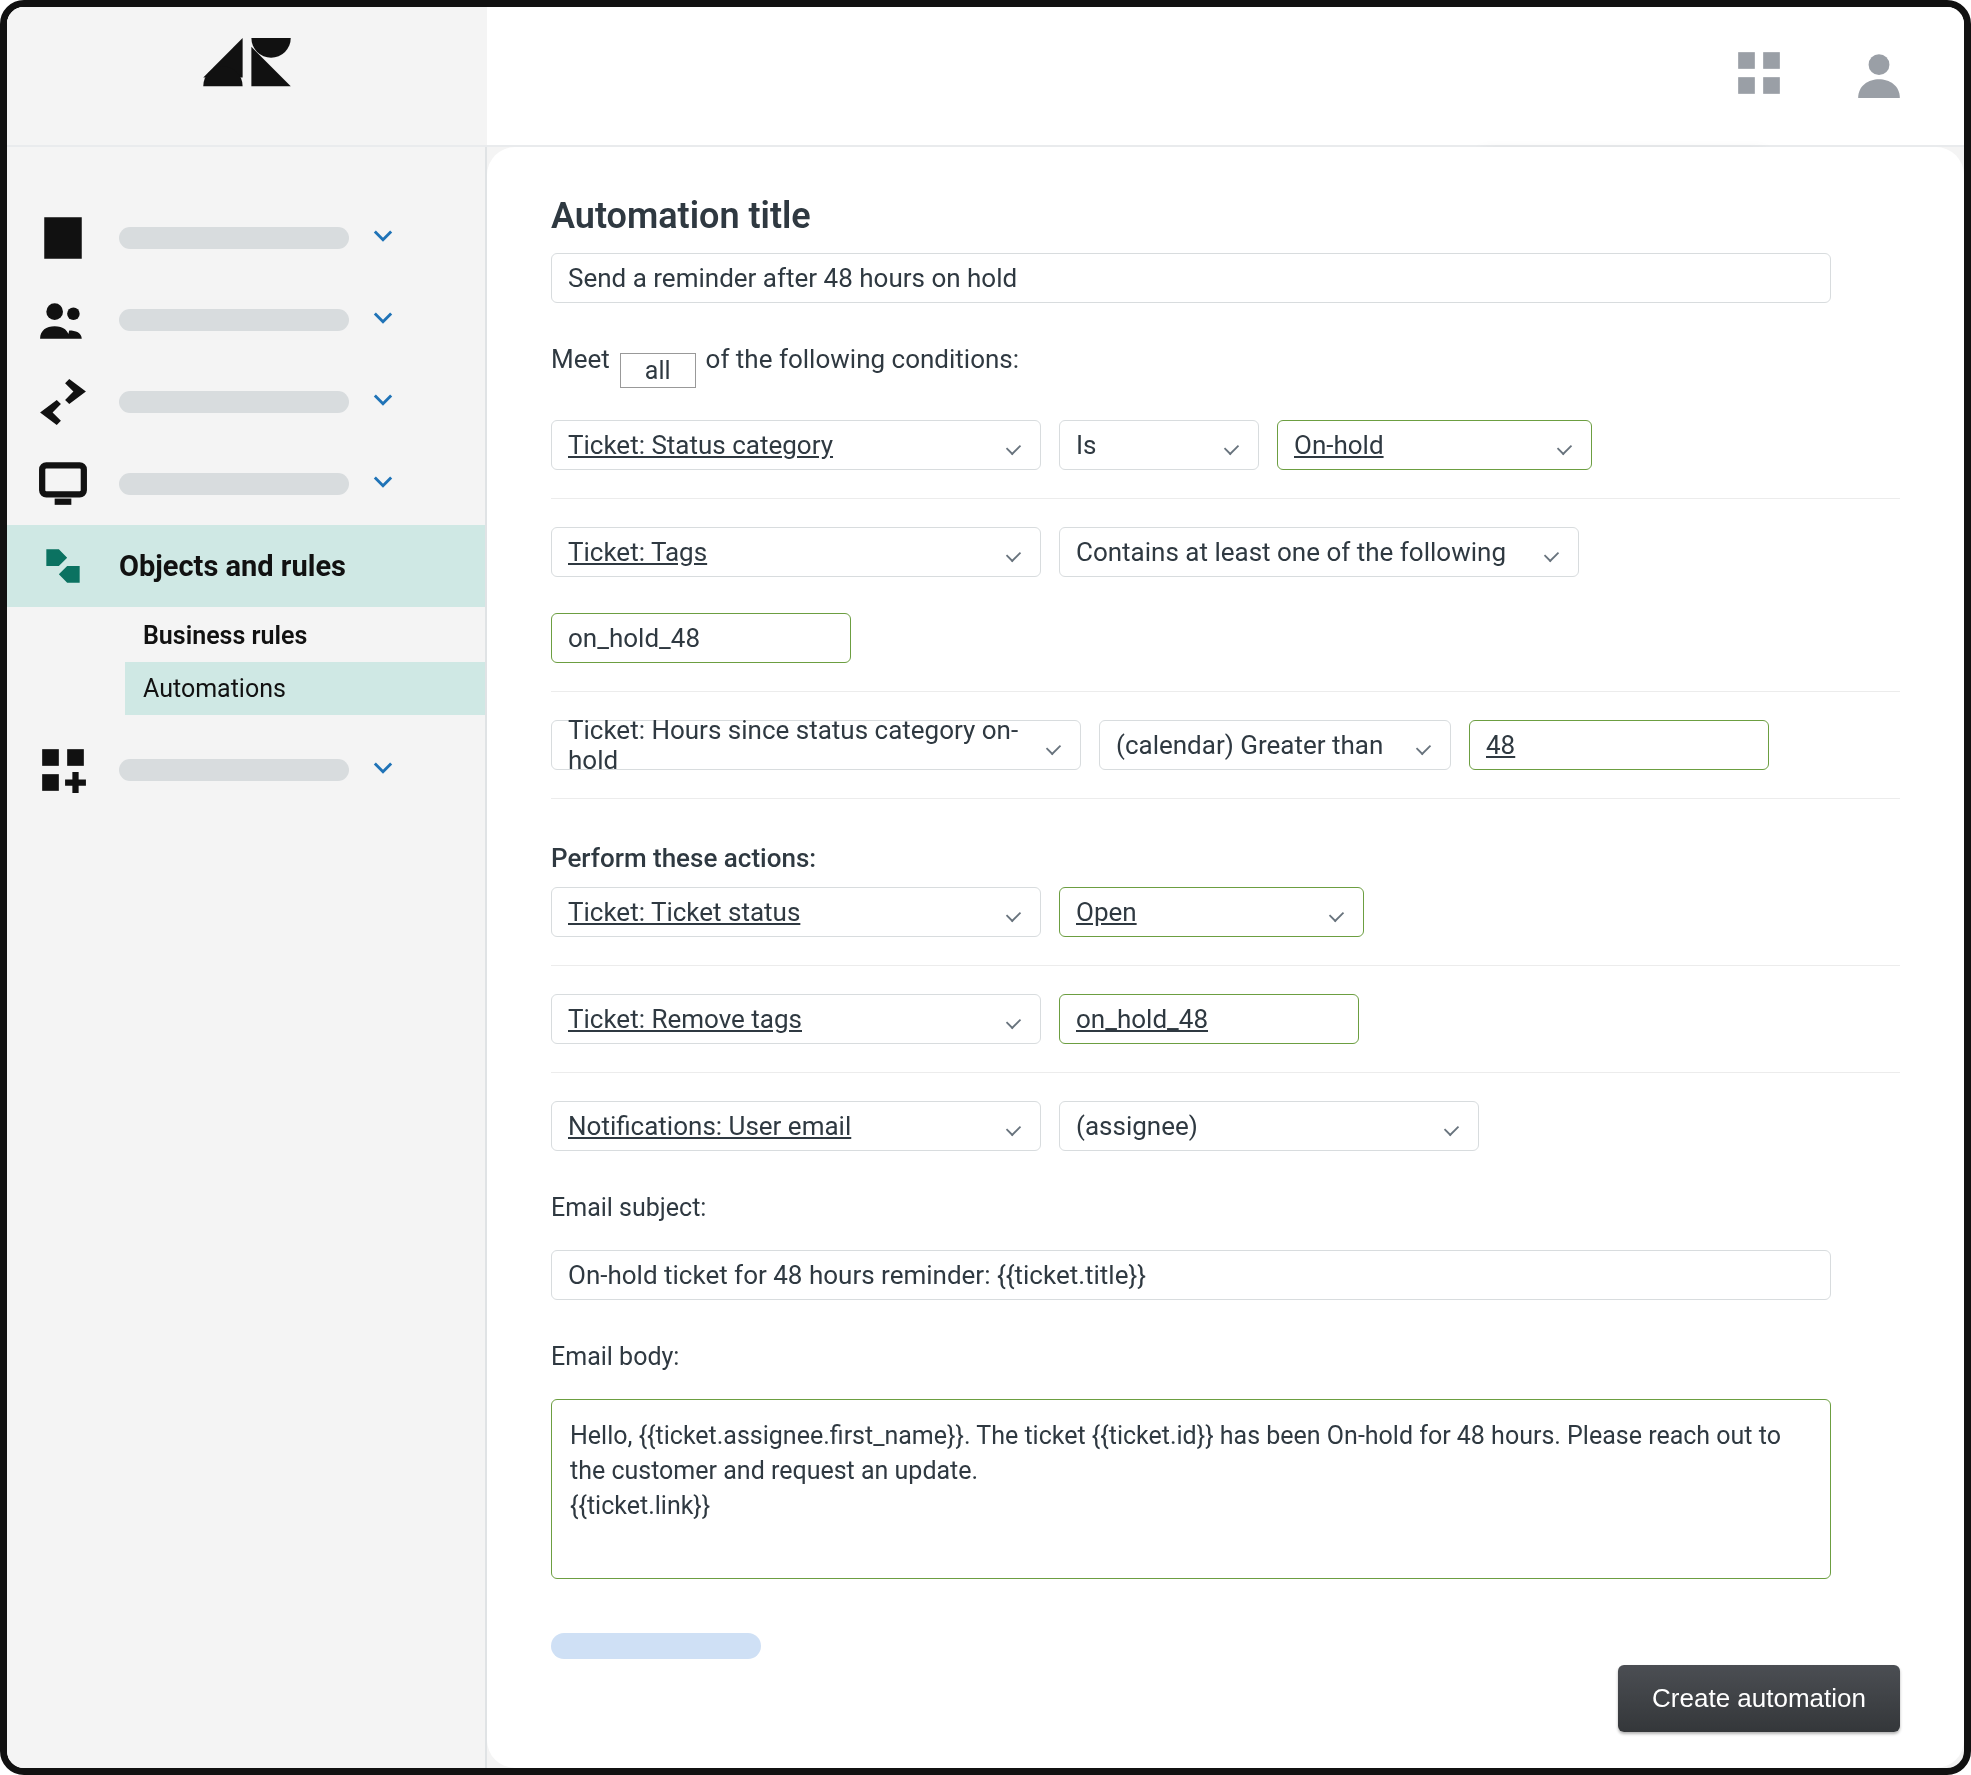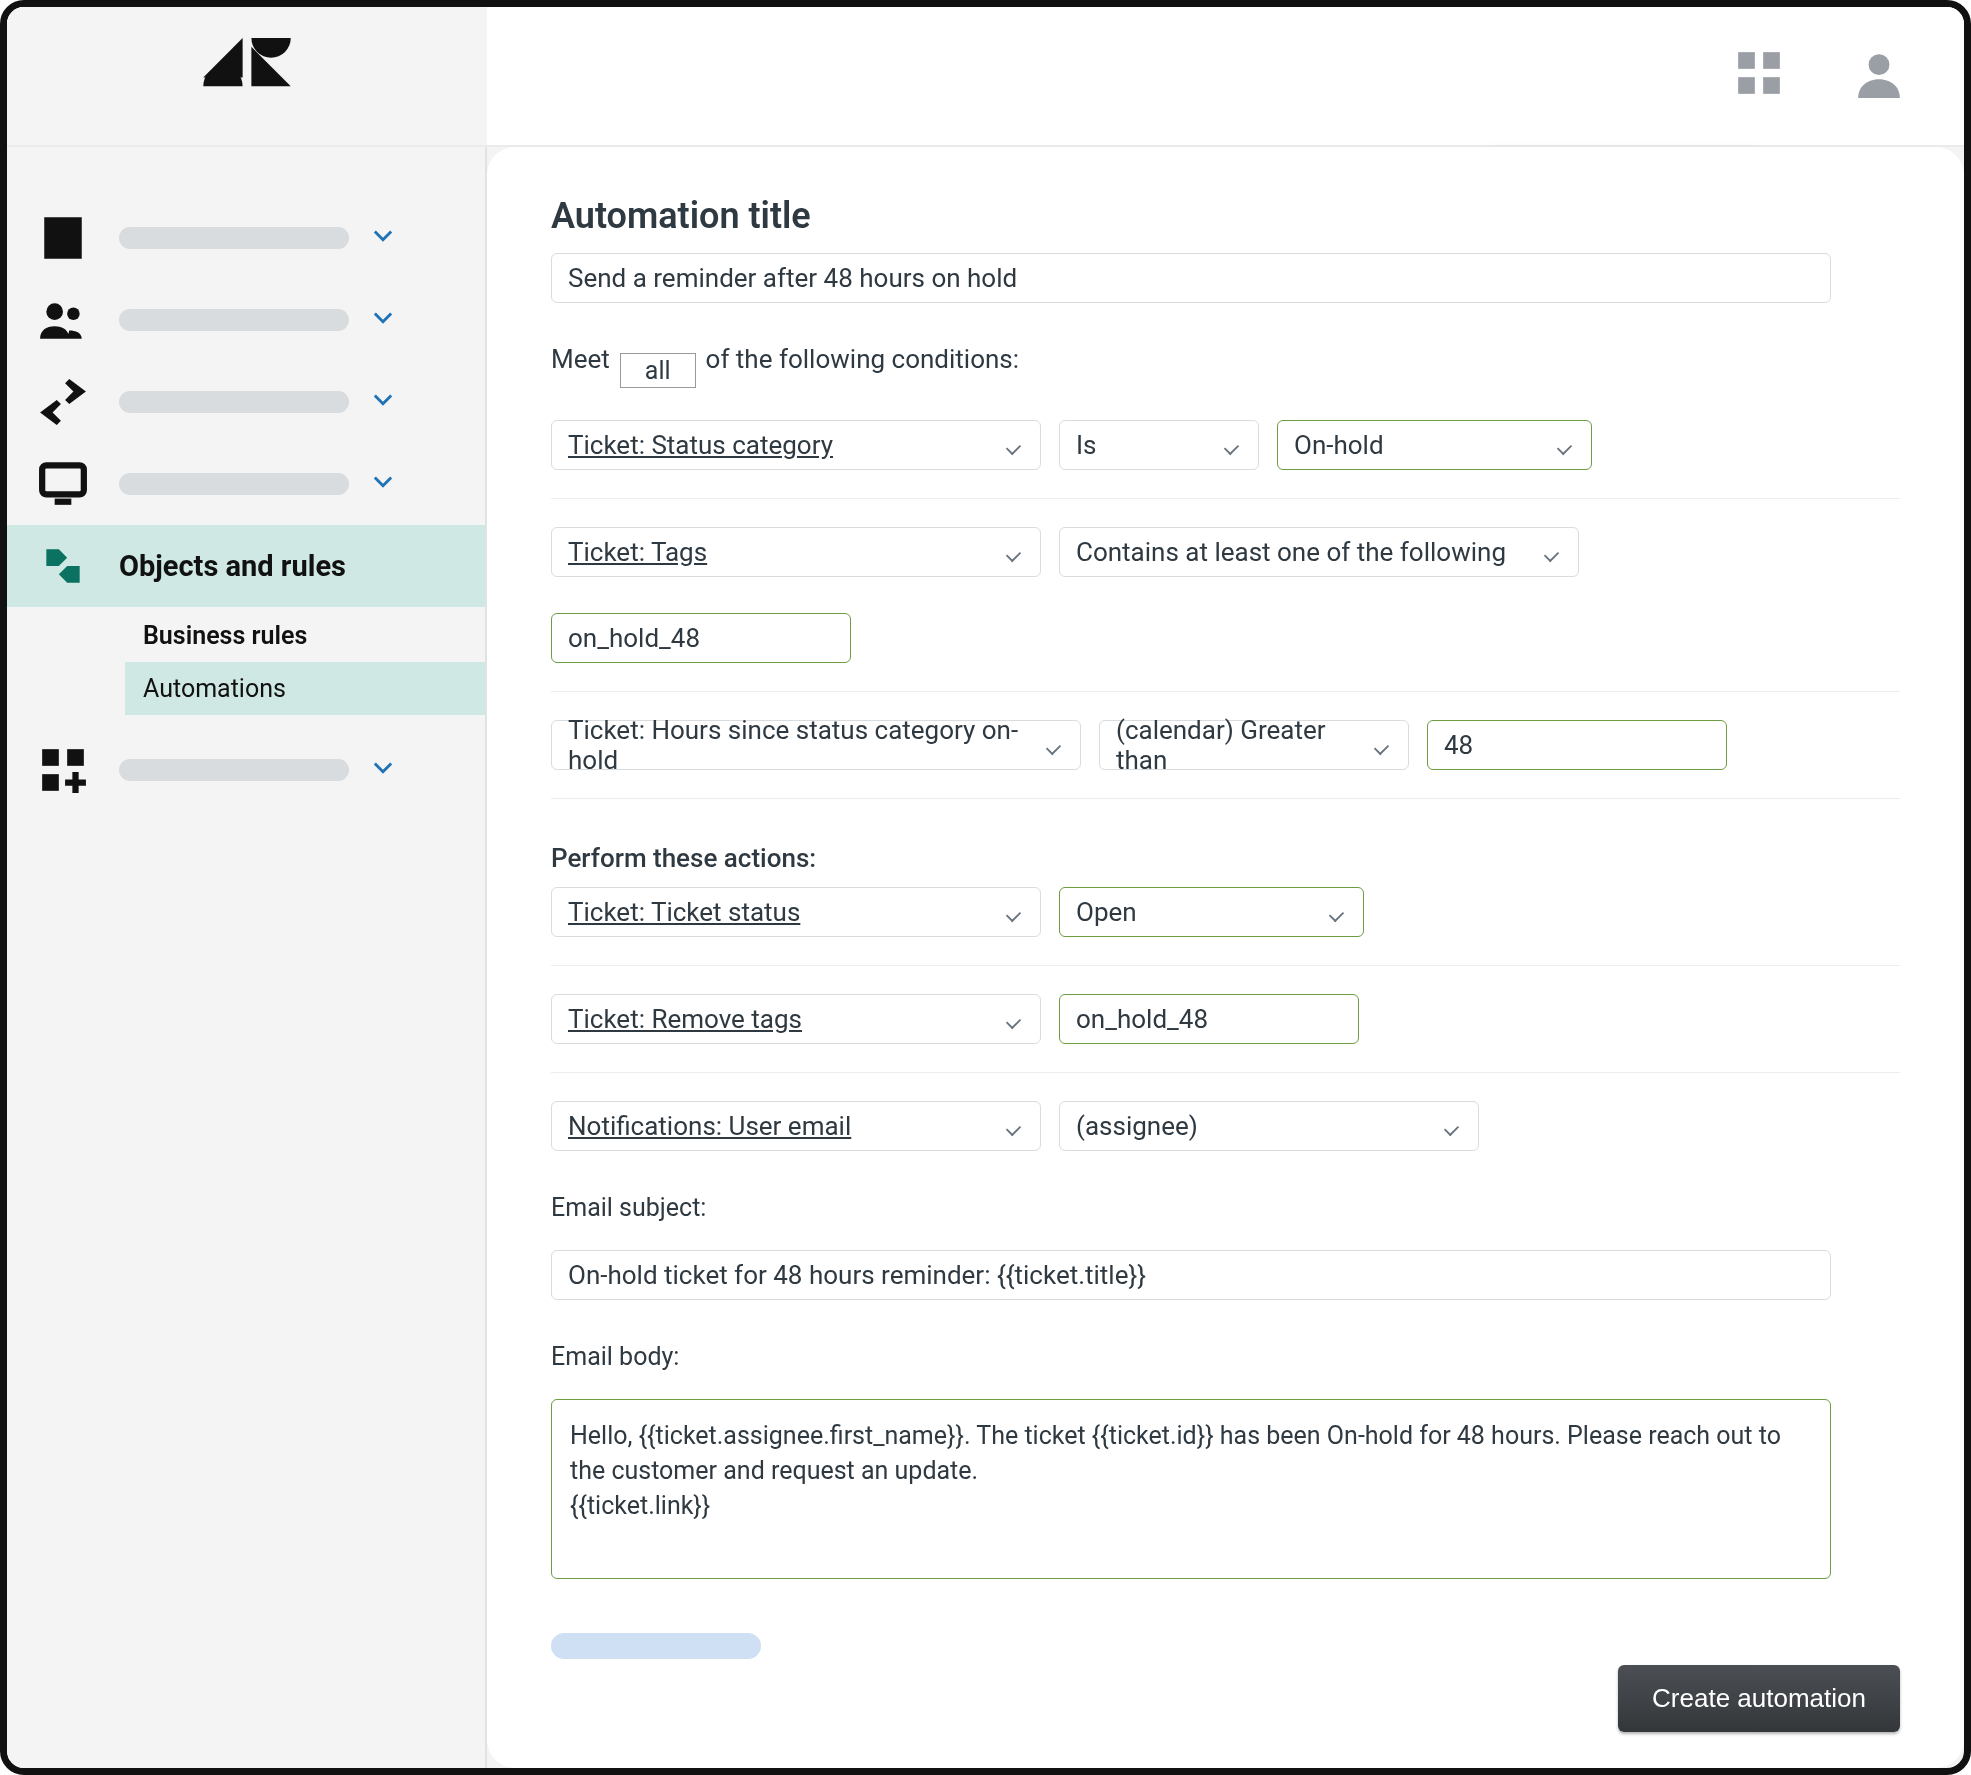--- a/index.html
+++ b/index.html
@@ -191,21 +191,21 @@
     background: none;
     border-left: 3px solid #68737d;
     border-bottom: 3px solid #68737d;
     transform: rotate(-45deg) scale(0.6);
   }
   .w-490 { width: 490px; text-decoration: underline; }
   .w-200 { width: 200px; }
   .w-315 { width: 315px; }
   .w-305 { width: 305px; }
   .w-420 { width: 420px; }
-  .green { border-color: #6c9e41; }
+  .green { border-color: #6c9e41; text-decoration: underline; }
   .tag-chip {
     display: inline-flex;
     align-items: center;
     border-color: #6c9e41;
     width: 300px;
   }
   .section-spacer { width: 100%; height: 0; }
   .subhead {
     font-size: 26px;
     font-weight: 500;
@@ -400,21 +400,21 @@
 
       <div class="section">
         <div class="select w-490">Ticket: Tags</div>
         <div class="select" style="width:520px">Contains at least one of the following</div>
         <div class="section-spacer"></div>
         <div class="tag-chip">on_hold_48</div>
       </div>
 
       <div class="section">
         <div class="select" style="width:530px">Ticket: Hours since status category on-hold</div>
-        <div class="select" style="width:310px">(calendar) Greater than</div>
+        <div class="select" style="width:352px">(calendar) Greater than</div>
         <div class="text-input green" style="width:300px; display:flex; align-items:center">48</div>
       </div>
 
       <div style="border-top:1.5px solid #ececec; margin-top:28px"></div>
 
       <div class="subhead">Perform these actions:</div>
 
       <div class="section no-border" style="margin-top:14px">
         <div class="select w-490">Ticket: Ticket status</div>
         <div class="select w-305 green">Open</div>

